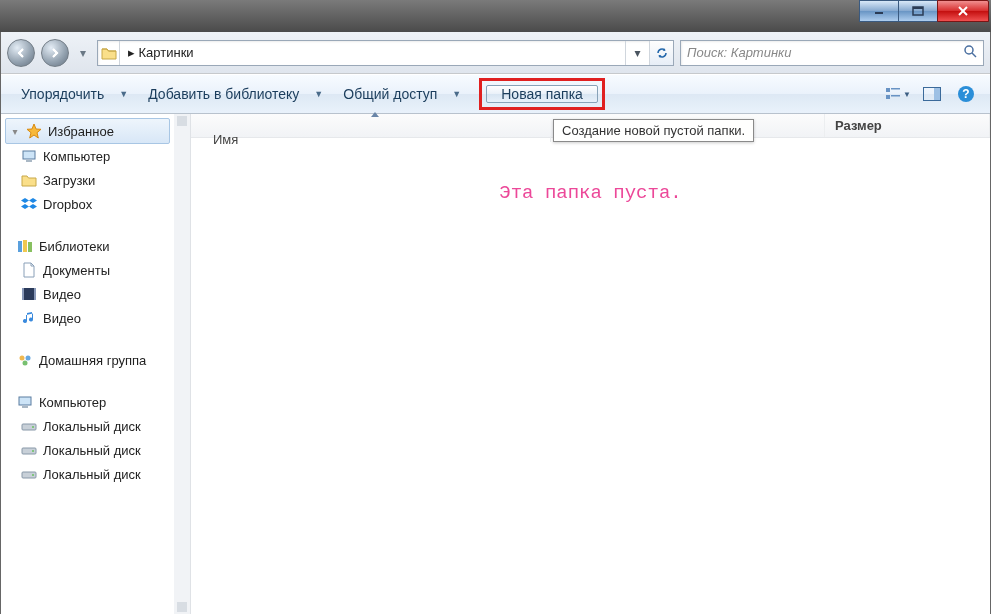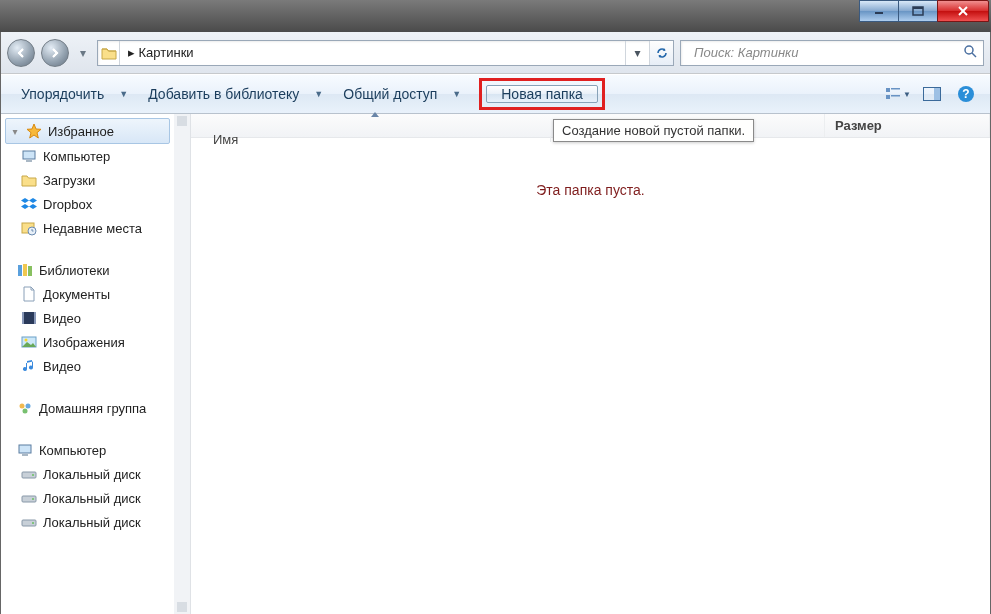--- a/index.html
+++ b/index.html
@@ -87,21 +87,20 @@
   }
   .addr-refresh { background: linear-gradient(180deg,#fefefe,#e7eef7); }
   .search-box {
     width:304px; height:26px; background:#fff; border:1px solid #9aa8b8;
     display:flex; align-items:center; padding:0 6px;
     box-shadow: inset 1px 1px 2px rgba(0,0,0,0.08);
   }
   .search-input {
     flex:1; border:none; outline:none; font-size:13px; color:#a21caf; font-style:italic;
     background:transparent;
-    margin-left:7px;
   }
   .search-input::placeholder { color:#888; font-style:italic; }
   .search-ico { color:#5570a8; }
 
   .toolbar {
     display:flex; align-items:center; height:40px;
     background: linear-gradient(180deg,#f7fbff 0%, #eaf2fb 50%, #dde8f4 51%, #e9f2fb 100%);
     border-top:1px solid #fff;
     border-bottom:1px solid #b8c2cd;
     padding:0 10px;
@@ -192,23 +191,24 @@
     padding:3px 10px;
     border-right:1px solid #eceef0;
     display:flex; align-items:center; gap:6px;
   }
   .col.name { flex:1; padding-left:22px;margin-top:22px; }
   .col.date { width:274px; }
   .col.size { width:165px;font-weight:bold; }
   .sort-arrow { width:0;height:0; border-left:4px solid transparent; border-right:4px solid transparent; border-bottom:5px solid #6a86a8; margin:auto;}
   .empty-msg {
     text-align:center;
-    color:#7f1d1d;
-    font-size:14px;
+    color:#ec4899;
+    font-size:19px;
     margin-top:44px;
+    font-family:Liberation Mono, monospace;
   }
   .tooltip {
     position:absolute;
     top:5px; left:362px;
     background:#fffffe;
     border:1px solid #8a8a8a;
     padding:3px 8px;
     font-size:13px;
     color:#333;
     box-shadow:0 1px 3px rgba(0,0,0,0.2);
@@ -359,30 +359,20 @@
           <span>Загрузки</span>
         </div>
         <div class="sb-row">
           <span class="ico16">
               <svg viewBox="0 0 16 16">
                 <path d="M4 2l4 2.5L4 7 0 4.5zM12 2l4 2.5L12 7 8 4.5zM4 8l4 2.5L4 13 0 10.5zM12 8l4 2.5L12 13 8 10.5z" fill="#1e88e5"></path>
               </svg>
             </span>
           <span>Dropbox</span>
         </div>
-        <div class="sb-row">
-          <span class="ico16">
-              <svg viewBox="0 0 16 16">
-                <rect x="1" y="3" width="12" height="10" fill="#fadf8a" stroke="#c8a848"></rect>
-                <circle cx="11" cy="11" r="4" fill="#e8f0f8" stroke="#6a8ab0"></circle>
-                <path d="M11 9v2h1.5" fill="none" stroke="#6a8ab0"></path>
-              </svg>
-            </span>
-          <span>Недавние места</span>
-        </div>
       </div>
 
       <div class="sb-group">
         <div class="sb-row header">
           <span class="exp">&nbsp;</span>
           <span class="ico16">
               <svg viewBox="0 0 16 16">
                 <rect x="1" y="3" width="4" height="11" fill="#5aa0dd"></rect>
                 <rect x="6" y="2" width="4" height="12" fill="#f0c850"></rect>
                 <rect x="11" y="4" width="4" height="10" fill="#88c060"></rect>
@@ -401,30 +391,20 @@
         </div>
         <div class="sb-row">
           <span class="ico16">
               <svg viewBox="0 0 16 16">
                 <rect x="1" y="2" width="14" height="12" fill="#2a3a5a"></rect>
                 <rect x="1" y="2" width="2" height="12" fill="#8898b8"></rect>
                 <rect x="13" y="2" width="2" height="12" fill="#8898b8"></rect>
               </svg>
             </span>
           <span>Видео</span>
-        </div>
-        <div class="sb-row">
-          <span class="ico16">
-              <svg viewBox="0 0 16 16">
-                <rect x="1" y="3" width="14" height="10" fill="#cde8f8" stroke="#6aa0c8"></rect>
-                <circle cx="5" cy="6" r="1.5" fill="#f8d528"></circle>
-                <path d="M1 13l5-5 4 3 2-2 3 4z" fill="#68a858"></path>
-              </svg>
-            </span>
-          <span>Изображения</span>
         </div>
         <div class="sb-row">
           <span class="ico16">
               <svg viewBox="0 0 16 16">
                 <path d="M6 3v8a2 2 0 1 1-1-1.7V5l7-1.5v6a2 2 0 1 1-1-1.7V2z" fill="#3a8add"></path>
               </svg>
             </span>
           <span>Видео</span>
         </div>
       </div>

